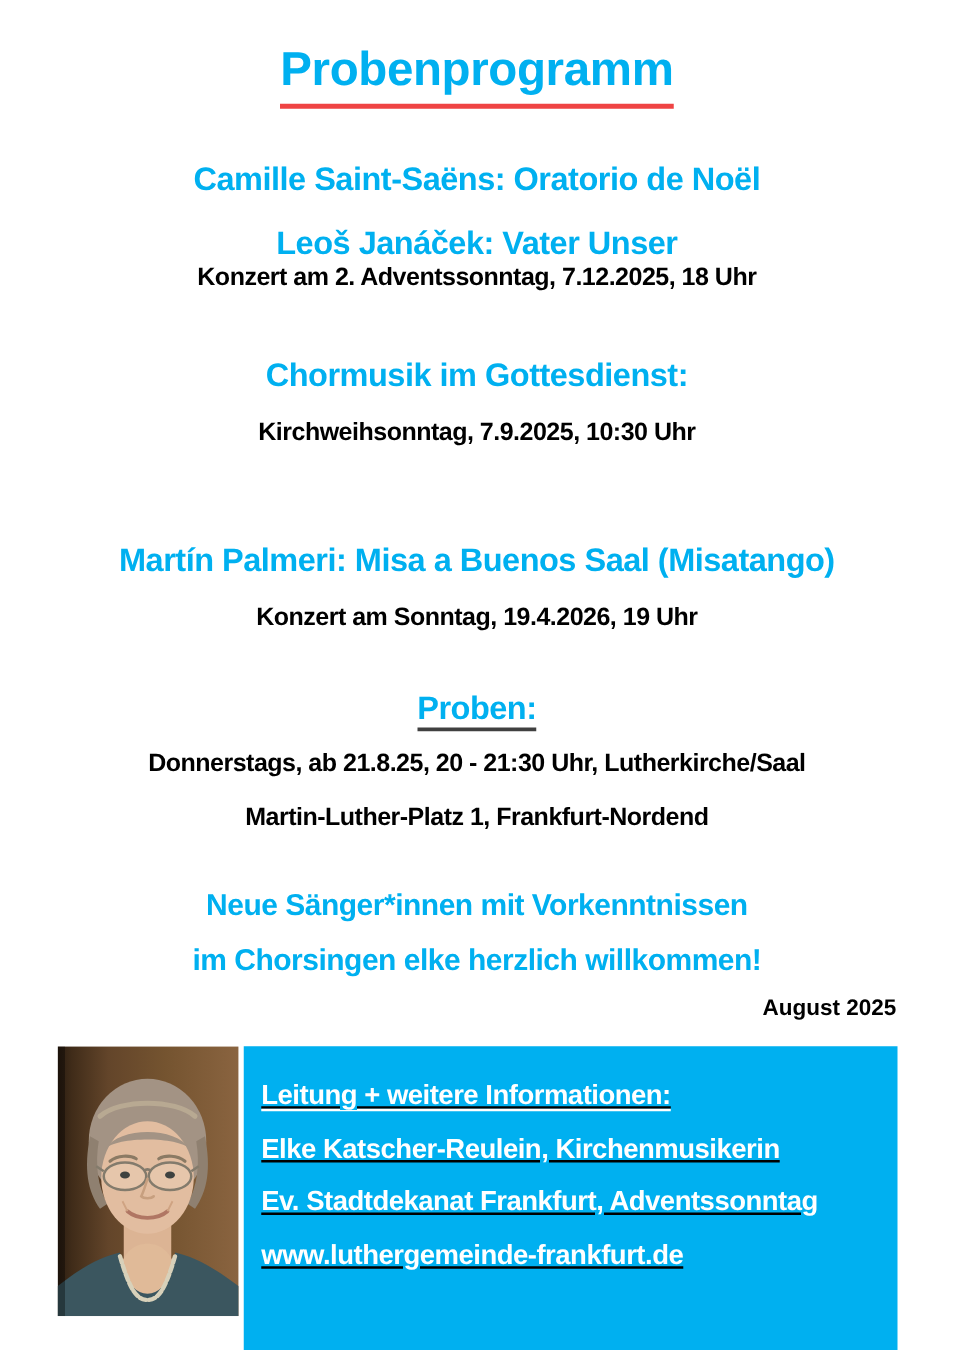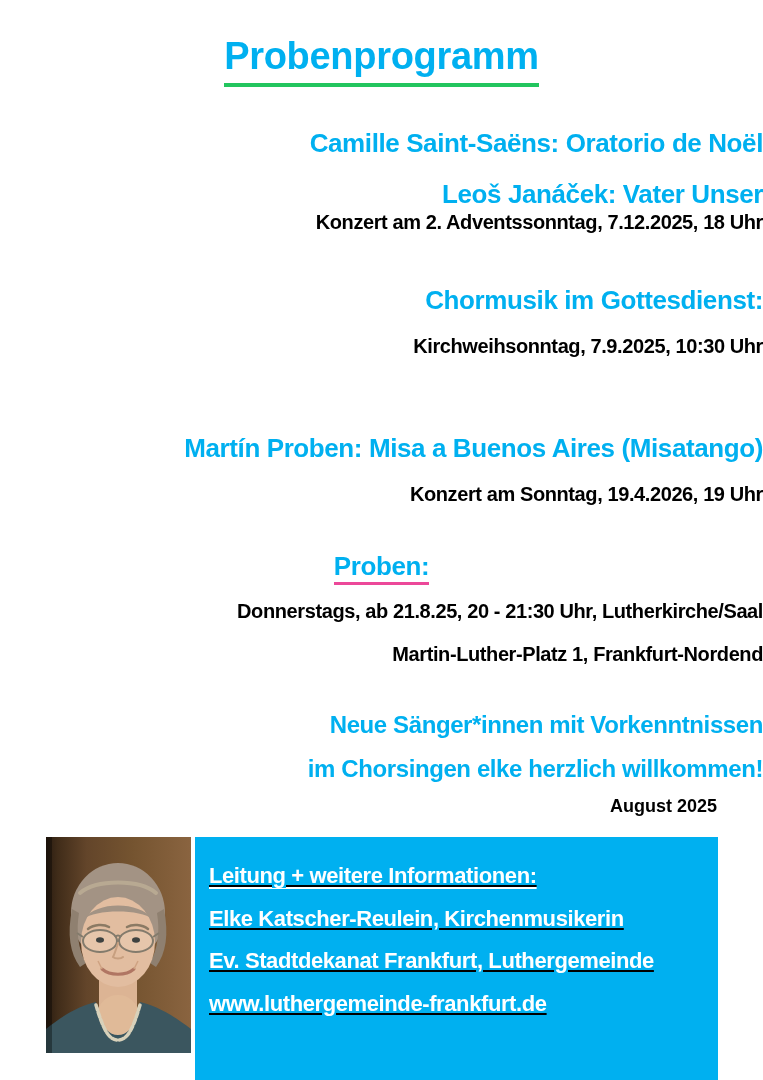--- a/index.html
+++ b/index.html
@@ -9,49 +9,49 @@
     width: 763px;
     height: 1080px;
     background: #ffffff;
     font-family: "Liberation Sans", "DejaVu Sans", sans-serif;
     font-weight: bold;
     overflow: hidden;
   }
   .line {
     position: absolute;
     left: 0; right: 0;
-    text-align: right;
+    text-align: center;
     line-height: 1;
     white-space: nowrap;
   }
   .cyan { color: #00B0F0; }
   .black { color: #000000; }
 
   .title-wrap { position: absolute; top: 37px; left: 0; right: 0; text-align: center; line-height: 1; }
   .title-text {
     display: inline-block;
     font-size: 38px;
     color: #00B0F0;
     letter-spacing: -0.3px;
     padding-bottom: 8px;
-    border-bottom: 4px solid #22c55e;
+    border-bottom: 4px solid #ef4444;
   }
 
   .heading { font-size: 26px; letter-spacing: -0.4px; }
   .body-line { font-size: 20px; letter-spacing: -0.4px; }
   .invite-line { font-size: 24px; letter-spacing: -0.4px; }
 
   .proben-wrap { position: absolute; top: 553px; left: 0; right: 0; text-align: center; line-height: 1; }
   .proben-text {
     display: inline-block;
     font-size: 26px;
     color: #00B0F0;
     letter-spacing: -0.4px;
     padding-bottom: 3px;
-    border-bottom: 3px solid #ec4899;
+    border-bottom: 3px solid #404040;
   }
 
   .date-note {
     position: absolute;
     top: 797px;
     right: 46px;
     font-size: 18px;
     color: #000000;
     line-height: 1;
   }
@@ -101,21 +101,21 @@
     <span class="title-text">Probenprogramm</span>
   </div>
 
   <div class="line heading cyan" style="top:130px">Camille Saint-Saëns: Oratorio de Noël</div>
   <div class="line heading cyan" style="top:181px">Leoš Janáček: Vater Unser</div>
   <div class="line body-line black" style="top:212px">Konzert am 2. Adventssonntag, 7.12.2025, 18 Uhr</div>
 
   <div class="line heading cyan" style="top:287px">Chormusik im Gottesdienst:</div>
   <div class="line body-line black" style="top:336px">Kirchweihsonntag, 7.9.2025, 10:30 Uhr</div>
 
-  <div class="line heading cyan" style="top:435px">Martín Proben: Misa a Buenos Aires (Misatango)</div>
+  <div class="line heading cyan" style="top:435px">Martín Palmeri: Misa a Buenos Saal (Misatango)</div>
   <div class="line body-line black" style="top:484px">Konzert am Sonntag, 19.4.2026, 19 Uhr</div>
 
   <div class="proben-wrap">
     <span class="proben-text">Proben:</span>
   </div>
   <div class="line body-line black" style="top:601px">Donnerstags, ab 21.8.25, 20 - 21:30 Uhr, Lutherkirche/Saal</div>
   <div class="line body-line black" style="top:644px">Martin-Luther-Platz 1, Frankfurt-Nordend</div>
 
   <div class="line invite-line cyan" style="top:713px">Neue Sänger*innen mit Vorkenntnissen</div>
   <div class="line invite-line cyan" style="top:757px">im Chorsingen elke herzlich willkommen!</div>
@@ -172,19 +172,19 @@
 
         <rect x="0" y="0" width="6" height="216" fill="rgba(0,0,0,0.35)"></rect>
       </svg>
     </div>
 
     <div class="footer-info">
       <div class="footer-line underlined">
         <span>Leitung + weitere Informationen:</span>
       </div>
       <div class="footer-line">Elke Katscher-Reulein, Kirchenmusikerin</div>
-      <div class="footer-line">Ev. Stadtdekanat Frankfurt, Luthergemeinde</div>
+      <div class="footer-line">Ev. Stadtdekanat Frankfurt, Adventssonntag</div>
       <div class="footer-line">www.luthergemeinde-frankfurt.de</div>
     </div>
 
   </div>
 
 </div>
 
 </body></html>

